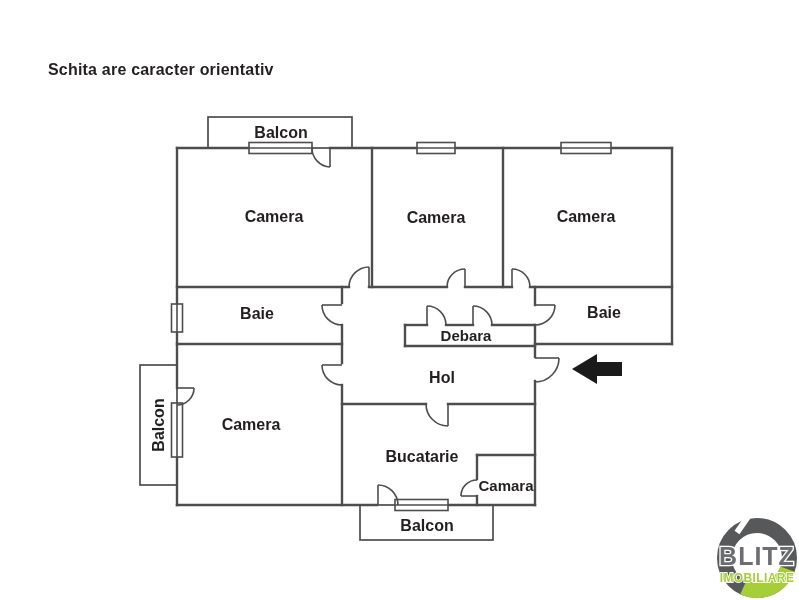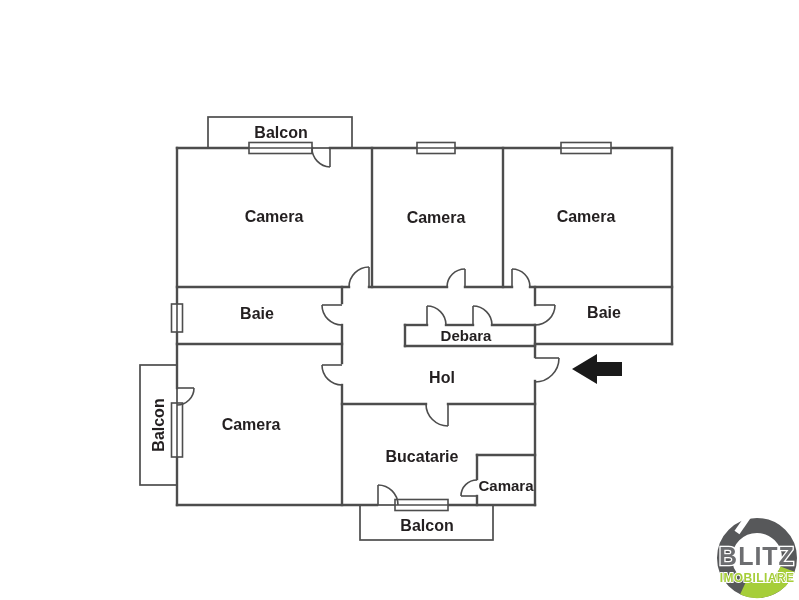--- a/index.html
+++ b/index.html
@@ -43,20 +43,21 @@
     text-anchor:middle;
     paint-order:stroke fill;
     stroke:#ffffff;stroke-width:1.8px;
   }
 </style>
 </head>
 <body>
 
 <div class="stage">
 
+  <div class="title">Schita are caracter orientativ</div>
 
   <svg class="plan" width="799" height="600" viewBox="0 0 799 600">
 
     <g fill="none" stroke-width="1.7" stroke="#4d4d4d">
       <rect x="208" y="117" width="144" height="31"></rect>
       <rect x="140" y="365" width="37" height="120"></rect>
       <rect x="360" y="505" width="133" height="35"></rect>
     </g>
 
     <g stroke-width="2.4" stroke-linecap="square" stroke="#4d4d4d">

